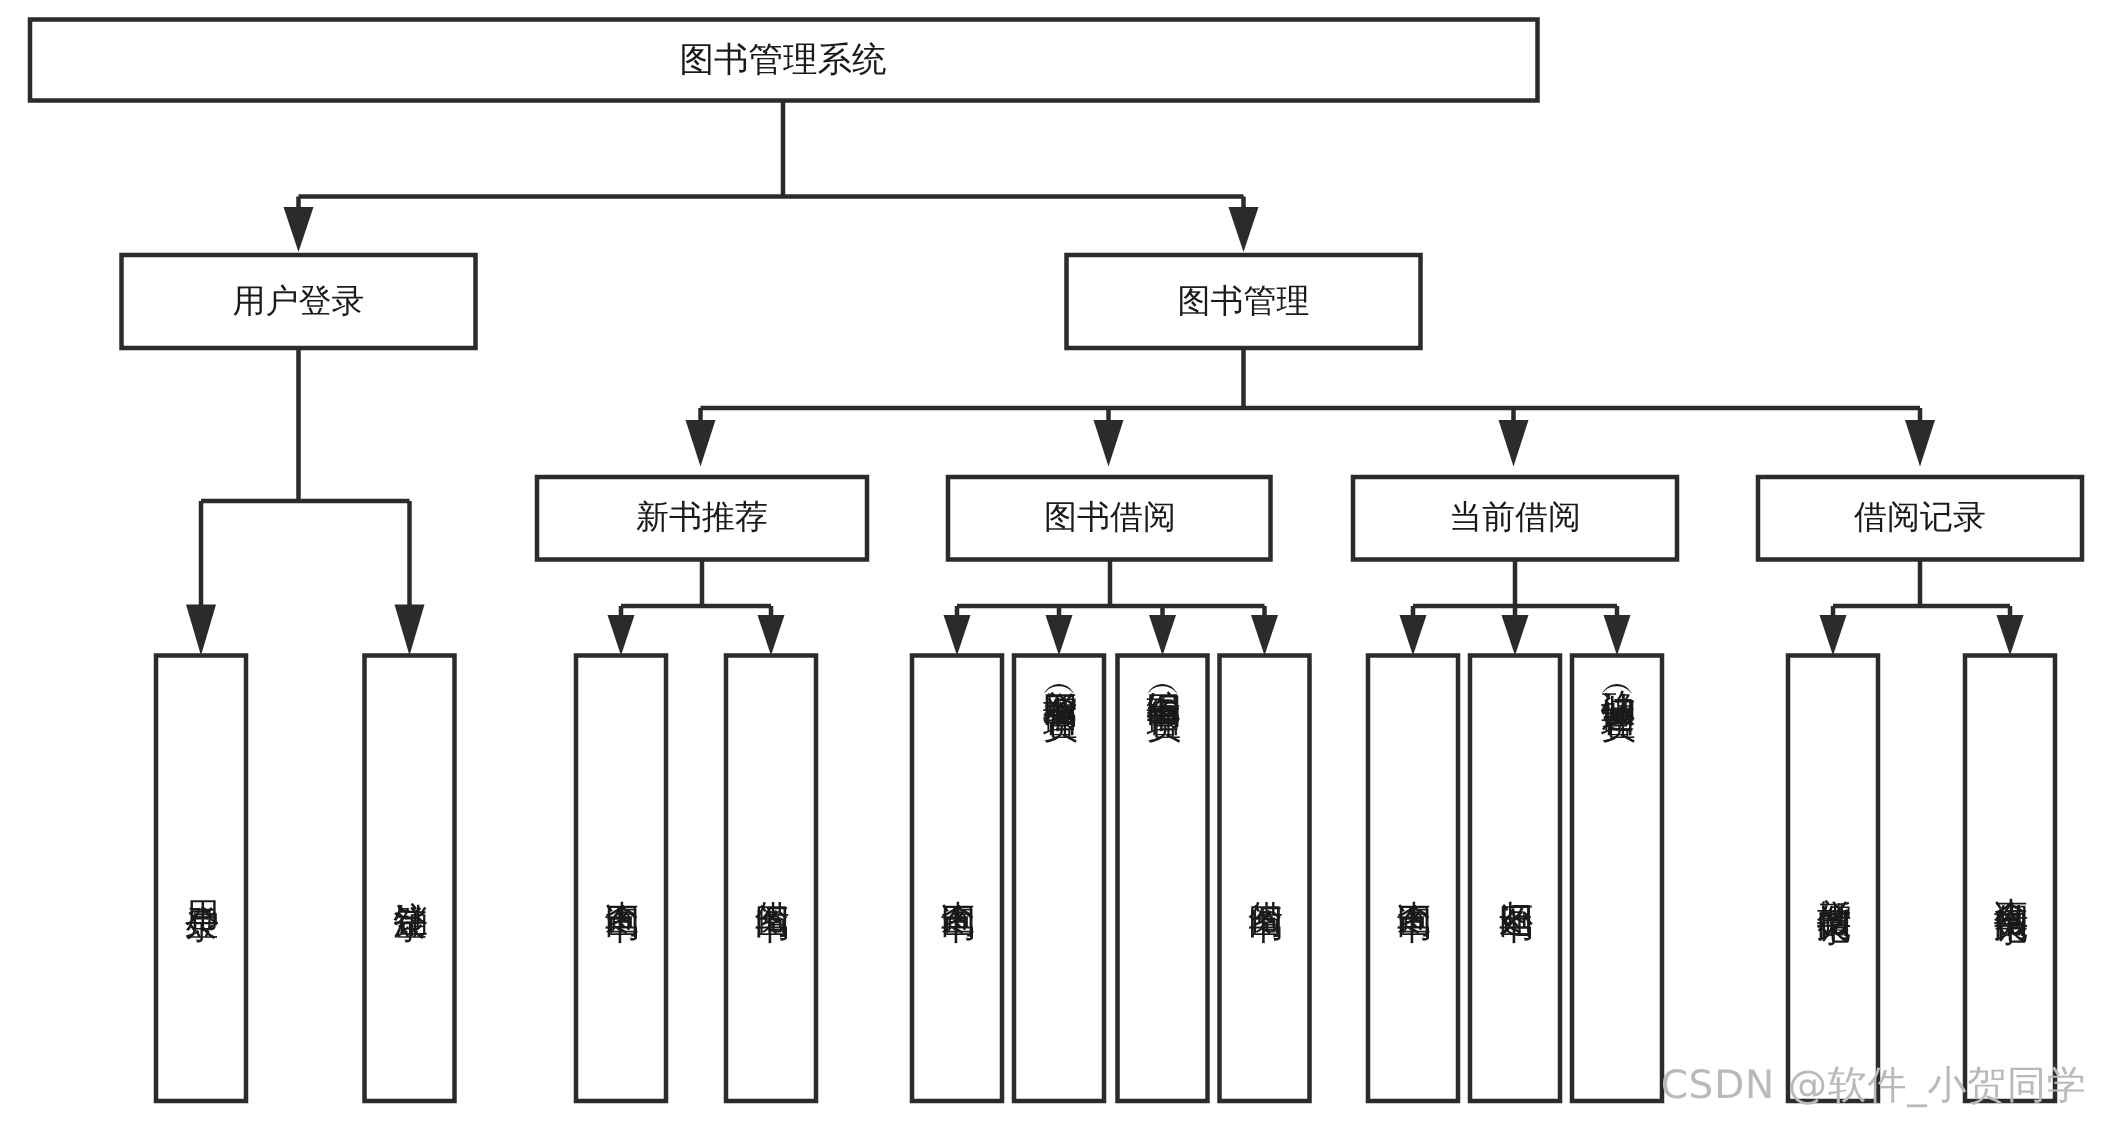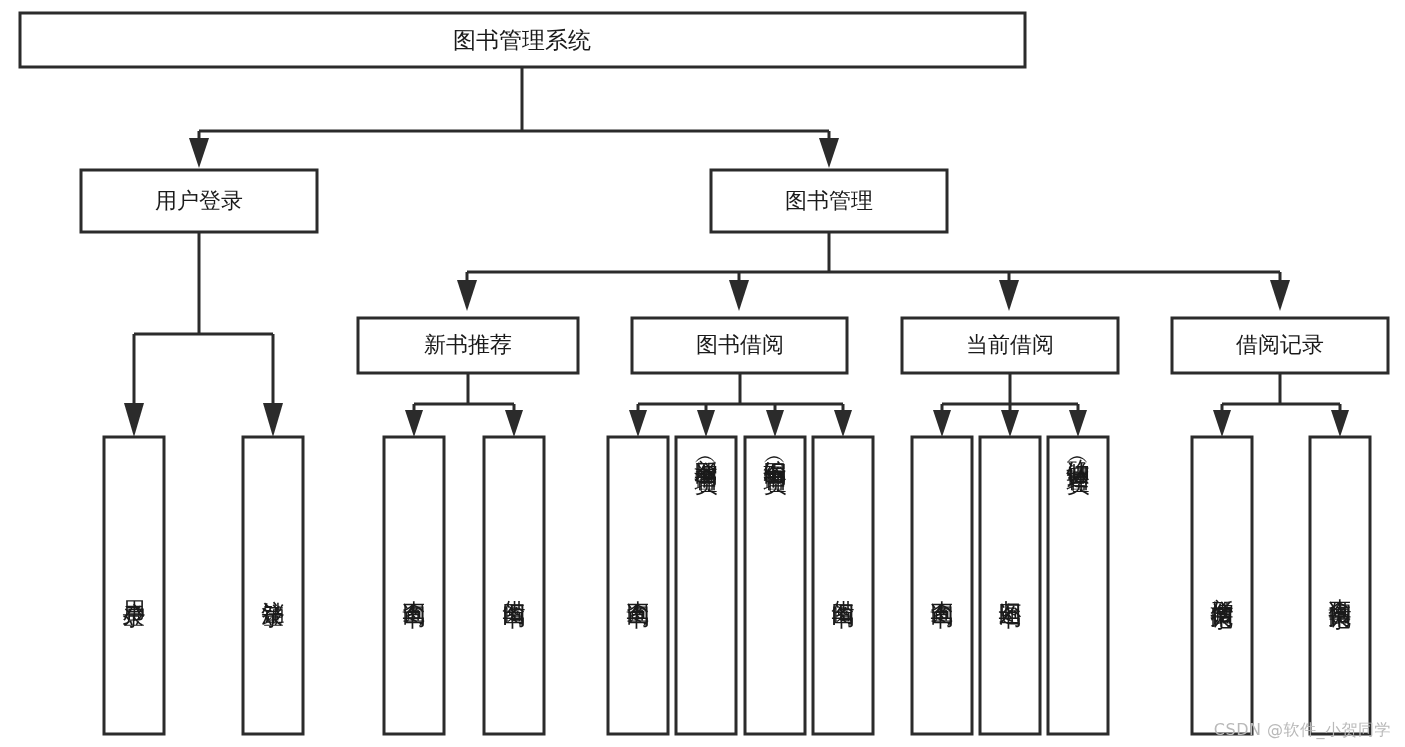--- a/index.html
+++ b/index.html
@@ -70,21 +70,21 @@
     letter-spacing: 2px;
     color: #1a1a1a;
     white-space: nowrap;
     text-align: center;
   }
   .watermark {
     position: absolute;
     right: 14px;
     bottom: 6px;
     font-family: "DejaVu Sans", "Liberation Sans", sans-serif;
-    font-size: 16px;
+    font-size: 26px;
     color: #b9b9b9;
     letter-spacing: 0.5px;
     white-space: nowrap;
   }
 </style>
 </head>
 <body>
 
 <div id="diagram-root">
 

